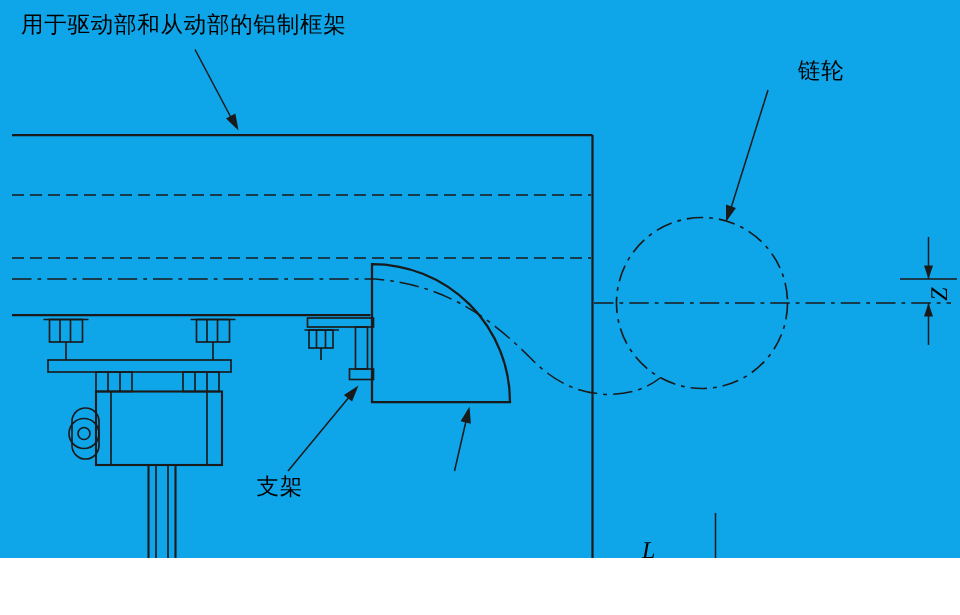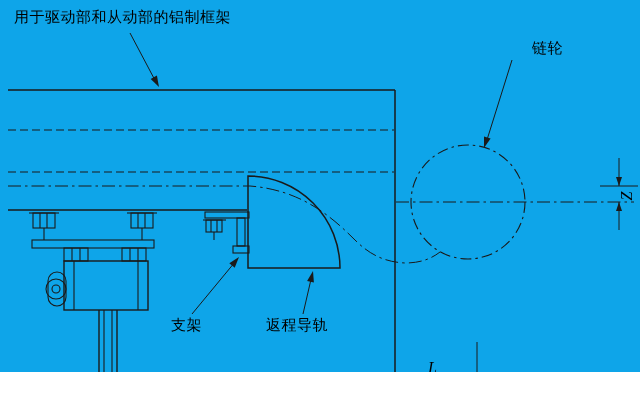--- a/index.html
+++ b/index.html
@@ -119,18 +119,17 @@
       <polygon points="619,202 616,211 622,211"></polygon>
     </g>
   </svg>
 
   <div class="lbl" style="left:14px;top:8px">用于驱动部和从动部的铝制框架</div>
 
   <div class="lbl" style="left:532px;top:39px">链轮</div>
 
   <div class="lbl" style="left:171px;top:316px">支架</div>
 
-  <div class="lbl" style="left:266px;top:316px">返程导轨</div>
 
   <div class="dim" style="left:428px;top:360px">L</div>
 
   <div class="dim rot" style="left:623px;top:188px">Z</div>
 </div>
 
 </body></html>

